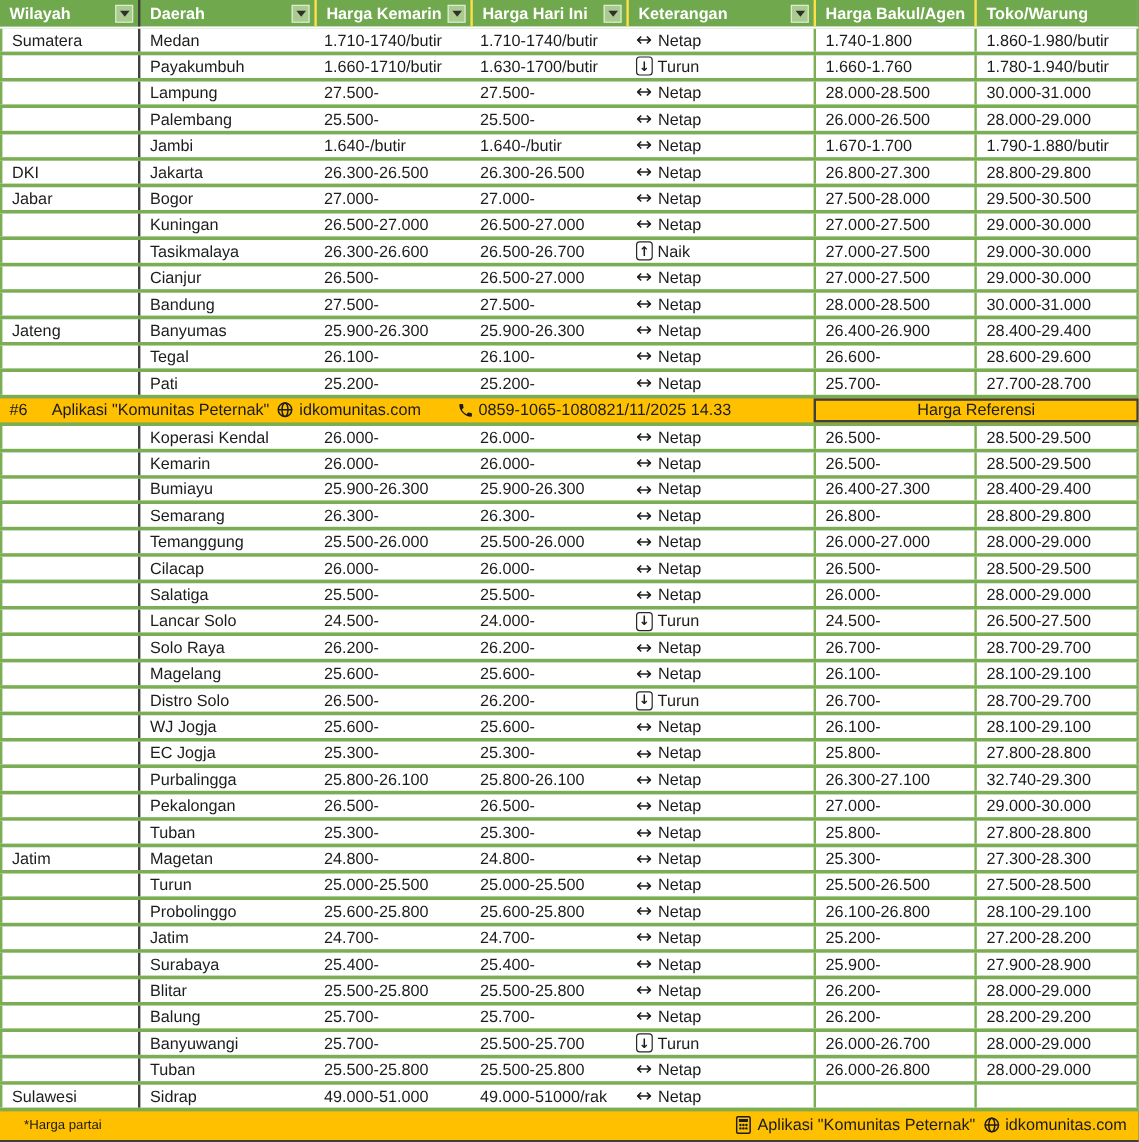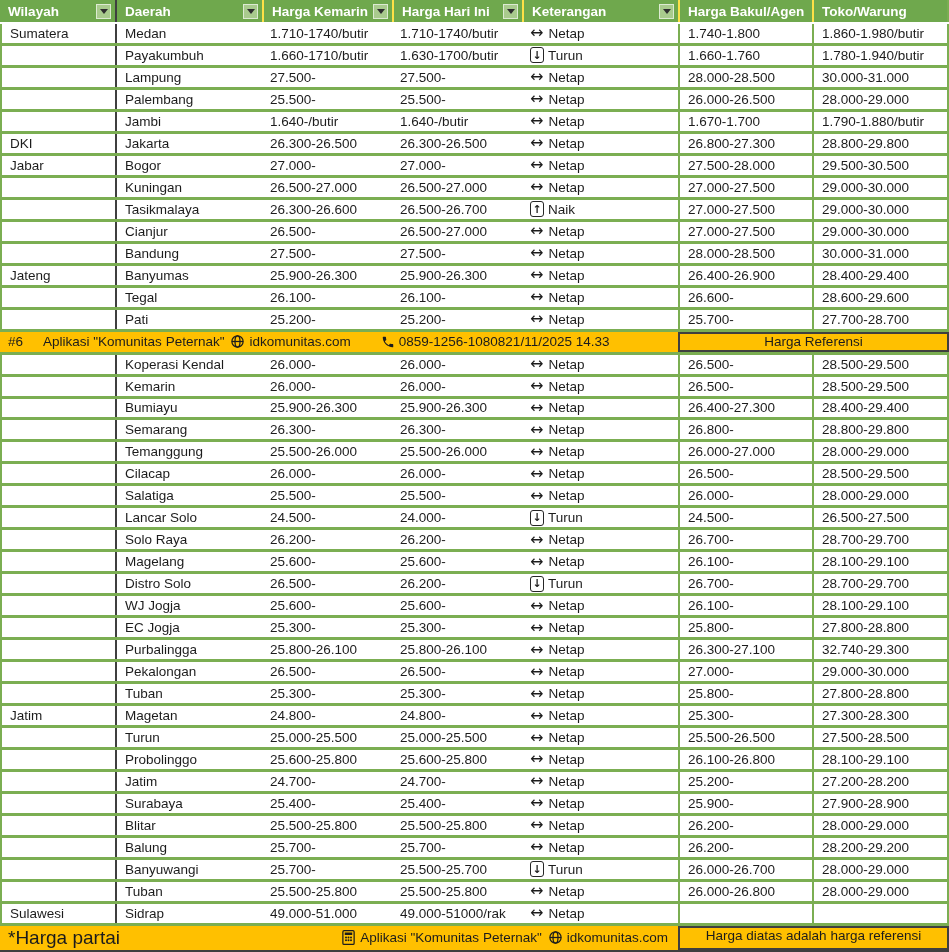--- a/index.html
+++ b/index.html
@@ -34,23 +34,23 @@
     width:14px;height:16px;border:1.6px solid #262626;border-radius:3px;font-size:11px;line-height:1;margin-right:4px;font-weight:bold}
 
   
   .band{display:flex;background:var(--amber);align-items:stretch}
   .banner{height:23px;border-bottom:3px solid var(--line)}
   .banner-left{width:678px;display:flex;align-items:center;font-size:13.5px;white-space:nowrap}
   .banner-left .num{margin-left:8px;margin-right:20px}
   .gap-s{margin-left:6px}.gap-xs{margin-left:4px}
   .phone-grp{margin-left:30px;display:flex;align-items:center}
   .dt{margin-left:0}
-  .ref-box{width:271px;background:var(--amber);border:2px solid var(--dark);display:flex;justify-content:center;font-size:13.5px}
+  .ref-box{width:271px;background:var(--amber);border:2px solid var(--dark);display:flex;align-items:center;justify-content:center;font-size:13.5px}
   .footer{height:26px;border-bottom:2.5px solid var(--dark)}
-  .footer-note{margin-left:8px;display:flex;align-items:center;font-size:19px}
+  .footer-note{margin-left:20px;display:flex;align-items:center;font-size:11px}
   .footer-center{margin-left:auto;display:flex;align-items:center;font-size:13.5px;margin-right:10px;white-space:nowrap}
   .icn{display:inline-flex;align-items:center;flex:0 0 auto}
 </style>
 </head>
 <body>
 
 <div class="sheet">
 
   <div class="row hdr">
     <div class="cell c1">
@@ -257,21 +257,21 @@
             <ellipse cx="12" cy="12" rx="4" ry="9"></ellipse>
             <line x1="3" y1="12" x2="21" y2="12"></line>
         </svg>
       </span>
       <span class="gap-xs">idkomunitas.com</span>
       <span class="icn phone-grp">
         <svg width="14" height="14" viewBox="0 0 24 24">
           <path fill="#1c1c1c" d="M6.6 10.8c1.4 2.8 3.8 5.1 6.6 6.6l2.2-2.2c.3-.3.7-.4 1-.2 1.1.4 2.3.6 3.6.6.6 0 1 .4 1 1V20c0 .6-.4 1-1 1C10.8 21 3 13.2 3 4c0-.6.4-1 1-1h3.5c.6 0 1 .4 1 1 0 1.2.2 2.4.6 3.6.1.3 0 .7-.2 1l-2.3 2.2z"></path>
         </svg>
       </span>
-      <span class="gap-xs">0859-1256-10808</span>
+      <span class="gap-xs">0859-1065-10808</span>
       <span class="dt">21/11/2025 14.33</span>
     </div>
     <div class="ref-box">
       <span>Harga Referensi</span>
     </div>
   </div>
 
   <div id="rows-bottom" class="rows-group"><div class="row data">
         <div class="cell c1"></div>
         <div class="cell c2">Koperasi Kendal</div>
@@ -578,18 +578,15 @@
       <span>Aplikasi "Komunitas Peternak"</span>
       <span class="icn gap-s">
         <svg width="15" height="15" viewBox="0 0 24 24" fill="none" stroke="#1c1c1c" stroke-width="2">
           <circle cx="12" cy="12" r="9"></circle>
             <ellipse cx="12" cy="12" rx="4" ry="9"></ellipse>
             <line x1="3" y1="12" x2="21" y2="12"></line>
         </svg>
       </span>
       <span class="gap-xs">idkomunitas.com</span>
     </div>
-    <div class="ref-box">
-      <span>Harga diatas adalah harga referensi</span>
-    </div>
   </div>
 
 </div>
 
 </body></html>

